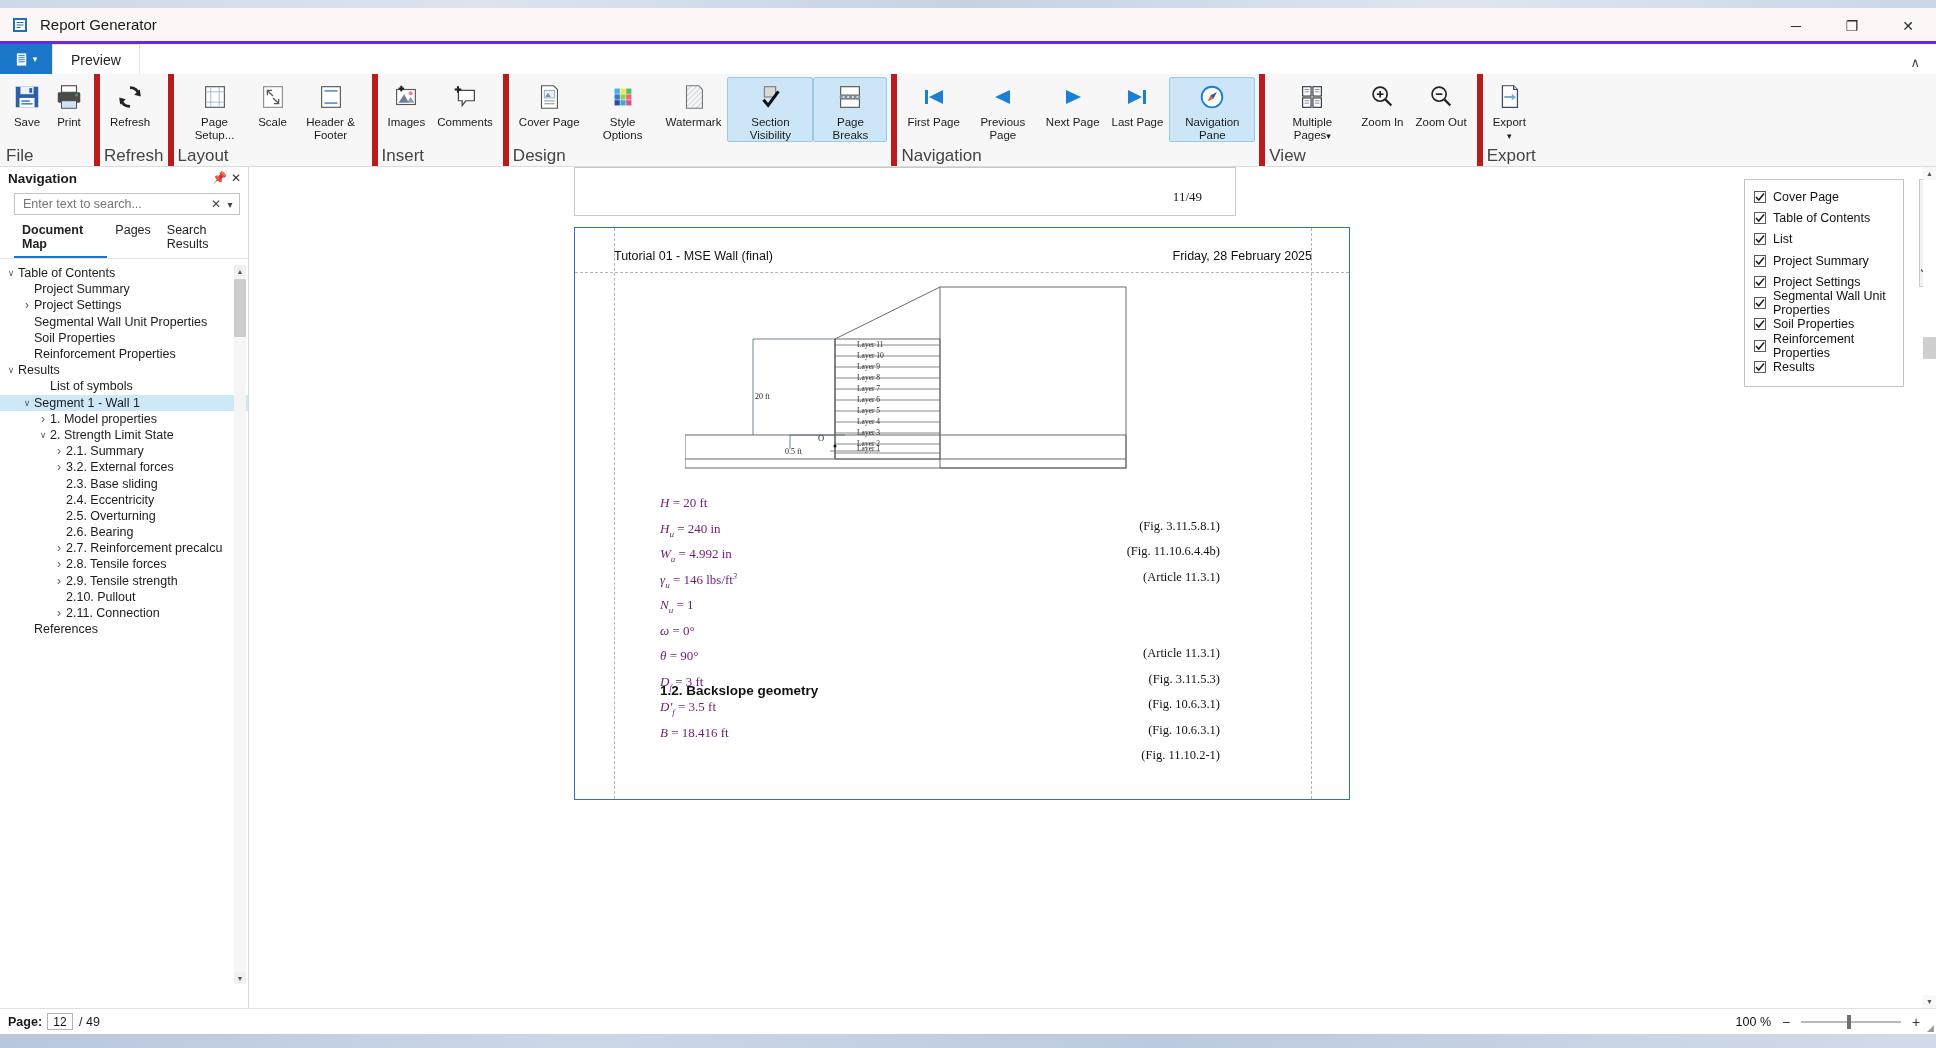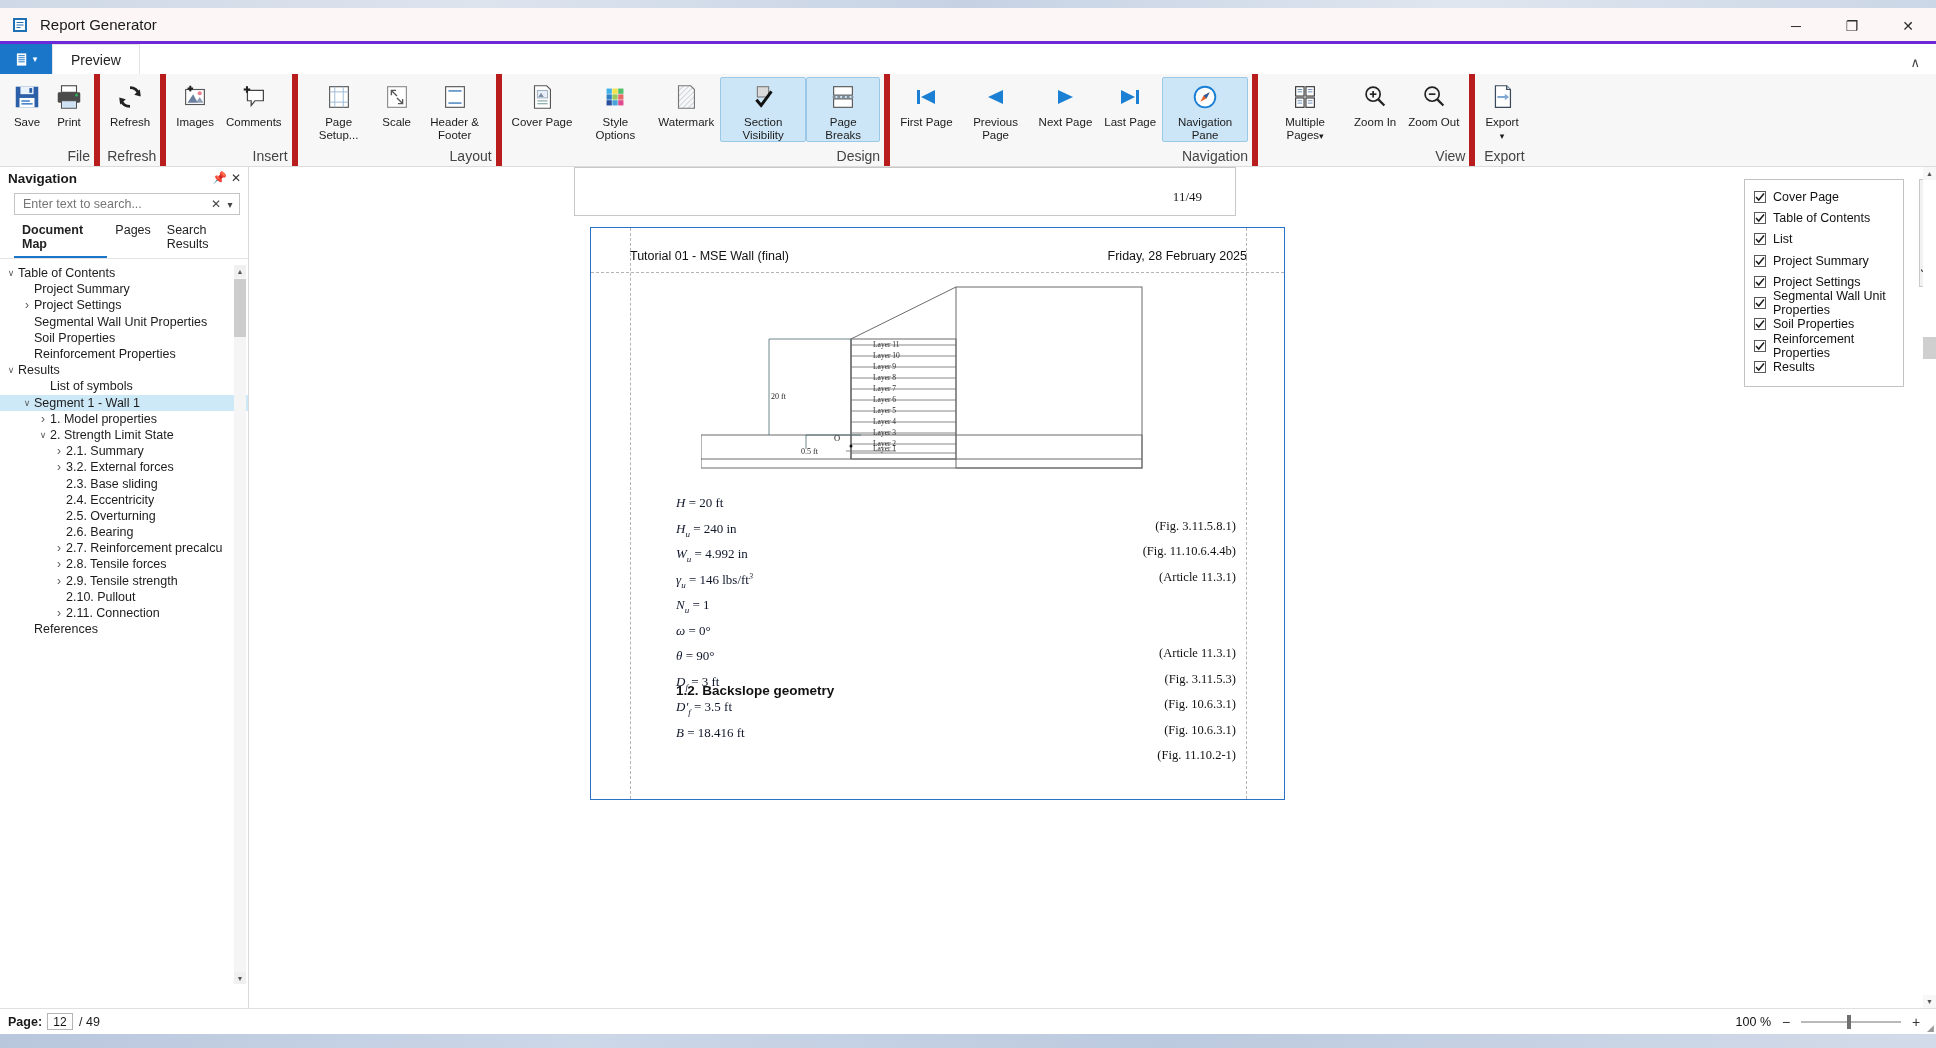--- a/index.html
+++ b/index.html
@@ -40,21 +40,21 @@
   .tab.active { background:#ffffff; }
   #ribbon-collapse { position:absolute; right:16px; bottom:4px; font-size:13px; color:#444; }
 
   
   #ribbon { height:93px; background:#f7f7f7; border-bottom:1px solid #dcdcdc;
             display:flex; align-items:stretch; flex:none; position:relative; padding-left:2px; }
   .rgroup { display:flex; flex-direction:column; justify-content:space-between;
             border-right:6px solid #b91c1c; padding:0 4px 0 4px; }
   .rgroup:last-child { border-right:none; }
   .rgitems { display:flex; align-items:flex-start; padding-top:3px; height:73px; }
-  .rglabel { text-align:right; font-size:14px; color:#444; height:18px; line-height:16px; }
+  .rglabel { text-align:left; font-size:17px; color:#444; height:18px; line-height:16px; }
   .rbtn { width:auto; min-width:42px; padding:2px 5px 0 5px; display:flex; flex-direction:column;
           align-items:center; cursor:default; border:1px solid transparent; border-radius:2px; }
   .rbtn.sel { background:#cde6f7; border:1px solid #9ac9e8; }
   .rbtn .ico { height:34px; display:flex; align-items:center; justify-content:center; }
   .rbtn .lbl { font-size:11.5px; color:#1b1b1b; text-align:center; line-height:12.5px;
                max-width:62px; margin-top:2px; }
   .rbtn .lbl.wide { max-width:74px; }
 
   
   #body { flex:1; display:flex; min-height:0; }
@@ -87,35 +87,35 @@
         display:flex; align-items:center; justify-content:center; font-size:7px; color:#555; }
   #navscroll .track { position:absolute; top:12px; bottom:12px; width:12px; background:#f5f5f5; }
   #navscroll .thumb { position:absolute; top:14px; width:12px; height:58px; background:#cdcdcd; }
 
   
   #preview { flex:1; background:#ffffff; position:relative; overflow:hidden; }
   .pagebox { position:absolute; background:#ffffff; border:1px solid #c8c8c8; }
   #page-prev { left:325px; top:0px; width:662px; height:49px; }
   #page-prev .pnum { position:absolute; right:33px; top:21px; font-size:13px;
                      color:#1a1a1a; font-family:"Liberation Serif", serif; }
-  #page-cur { left:325px; top:60px; width:695px; height:573px; border:1px solid #2a72c4;margin-left:16px; }
+  #page-cur { left:325px; top:60px; width:776px; height:573px; border:1px solid #2a72c4; }
   .phead { position:absolute; left:39px; right:37px; top:21px; display:flex;
            justify-content:space-between; font-size:12.5px; color:#111;
            font-family:"Liberation Sans", sans-serif; }
   .margin-v { position:absolute; top:0; bottom:0; width:0; border-left:1px dashed #b4b4b4; }
   .margin-h { position:absolute; left:0; right:0; height:0; border-top:1px dashed #b4b4b4; }
 
   
   #fig { position:absolute; left:110px; top:55px; width:445px; height:195px; }
   #fig svg { display:block; }
   
   .eqlist { position:absolute; left:85px; top:265px; width:560px;
             font-family:"Liberation Serif", serif; }
   .eqrow { position:relative; height:25.5px; }
-  .eq { font-size:13px; color:#0f172a; font-style:italic; }
+  .eq { font-size:13px; color:#701a75; font-style:italic; }
   .eq .up { font-style:normal; }
   .eq sub { font-size:9px; font-style:italic; }
   .eq sup { font-size:8px; }
   .ref { position:absolute; right:0; top:0; font-size:12.5px; color:#111; font-style:normal;
          font-family:"Liberation Serif", serif; }
   .heading2 { position:absolute; left:85px; top:455px; font-size:13.5px; font-weight:bold;
               color:#111; font-family:"Liberation Sans", sans-serif; }
 
   
   #secvis { position:absolute; right:32px; top:12px; width:160px; background:#ffffff;
@@ -241,20 +241,60 @@
           </div>
         </div>
         <div class="rglabel">Refresh</div>
       </div>
 
       <div class="rgroup">
         <div class="rgitems">
           <div class="rbtn">
             <span class="ico">
               <svg width="30" height="30" viewBox="0 0 32 32">
+                <rect x="6" y="5" width="20" height="22" fill="#fff" stroke="#555" stroke-width="1.2"></rect>
+                <line x1="11.5" y1="5" x2="11.5" y2="27" stroke="#9bb8d6" stroke-width="1"></line>
+                <line x1="20.5" y1="5" x2="20.5" y2="27" stroke="#9bb8d6" stroke-width="1"></line>
+                <line x1="6" y1="10.5" x2="26" y2="10.5" stroke="#9bb8d6" stroke-width="1"></line>
+                <line x1="6" y1="21.5" x2="26" y2="21.5" stroke="#9bb8d6" stroke-width="1"></line>
+              </svg>
+            </span>
+            <span class="lbl">Page Setup...</span>
+          </div>
+          <div class="rbtn">
+            <span class="ico">
+              <svg width="30" height="30" viewBox="0 0 32 32">
+                <rect x="6" y="5" width="20" height="22" fill="#fff" stroke="#8a8a8a" stroke-width="1.2"></rect>
+                <path d="M10 14 L10 9 L15 9" stroke="#555" stroke-width="1.4" fill="none"></path>
+                <line x1="10" y1="9" x2="16" y2="15" stroke="#555" stroke-width="1.4"></line>
+                <path d="M22 18 L22 23 L17 23" stroke="#555" stroke-width="1.4" fill="none"></path>
+                <line x1="22" y1="23" x2="16" y2="17" stroke="#555" stroke-width="1.4"></line>
+              </svg>
+            </span>
+            <span class="lbl">Scale</span>
+          </div>
+          <div class="rbtn">
+            <span class="ico">
+              <svg width="30" height="30" viewBox="0 0 32 32">
+                <rect x="6" y="5" width="20" height="22" fill="#fff" stroke="#555" stroke-width="1.2"></rect>
+                <rect x="9" y="8.5" width="14" height="2" fill="#6d9ccc"></rect>
+                <rect x="9" y="21.5" width="14" height="2" fill="#6d9ccc"></rect>
+              </svg>
+            </span>
+            <span class="lbl">Header &amp; Footer</span>
+          </div>
+        </div>
+        <div class="rglabel">Layout</div>
+      </div>
+
+      <div class="rgroup">
+        <div class="rgitems">
+          <div class="rbtn">
+            <span class="ico">
+              <svg width="30" height="30" viewBox="0 0 32 32">
                 <rect x="6" y="8" width="20" height="16" fill="#fff" stroke="#555" stroke-width="1.2"></rect>
                 <polygon points="8,22 14,13 19,22" fill="#6b7f9e"></polygon>
                 <polygon points="17,22 21,16 25,22" fill="#8e9db5"></polygon>
                 <circle cx="21" cy="12" r="2.2" fill="#f07f8e"></circle>
                 <g stroke="#222" stroke-width="2.2">
                   <line x1="8" y1="7" x2="14" y2="7"></line>
                     <line x1="11" y1="4" x2="11" y2="10"></line>
                 </g>
               </svg>
             </span>
@@ -267,60 +307,20 @@
                 <g stroke="#222" stroke-width="2.2">
                   <line x1="5" y1="8" x2="12" y2="8"></line>
                     <line x1="8.5" y1="4.5" x2="8.5" y2="11.5"></line>
                 </g>
               </svg>
             </span>
             <span class="lbl">Comments</span>
           </div>
         </div>
         <div class="rglabel">Insert</div>
-      </div>
-
-      <div class="rgroup">
-        <div class="rgitems">
-          <div class="rbtn">
-            <span class="ico">
-              <svg width="30" height="30" viewBox="0 0 32 32">
-                <rect x="6" y="5" width="20" height="22" fill="#fff" stroke="#555" stroke-width="1.2"></rect>
-                <line x1="11.5" y1="5" x2="11.5" y2="27" stroke="#9bb8d6" stroke-width="1"></line>
-                <line x1="20.5" y1="5" x2="20.5" y2="27" stroke="#9bb8d6" stroke-width="1"></line>
-                <line x1="6" y1="10.5" x2="26" y2="10.5" stroke="#9bb8d6" stroke-width="1"></line>
-                <line x1="6" y1="21.5" x2="26" y2="21.5" stroke="#9bb8d6" stroke-width="1"></line>
-              </svg>
-            </span>
-            <span class="lbl">Page Setup...</span>
-          </div>
-          <div class="rbtn">
-            <span class="ico">
-              <svg width="30" height="30" viewBox="0 0 32 32">
-                <rect x="6" y="5" width="20" height="22" fill="#fff" stroke="#8a8a8a" stroke-width="1.2"></rect>
-                <path d="M10 14 L10 9 L15 9" stroke="#555" stroke-width="1.4" fill="none"></path>
-                <line x1="10" y1="9" x2="16" y2="15" stroke="#555" stroke-width="1.4"></line>
-                <path d="M22 18 L22 23 L17 23" stroke="#555" stroke-width="1.4" fill="none"></path>
-                <line x1="22" y1="23" x2="16" y2="17" stroke="#555" stroke-width="1.4"></line>
-              </svg>
-            </span>
-            <span class="lbl">Scale</span>
-          </div>
-          <div class="rbtn">
-            <span class="ico">
-              <svg width="30" height="30" viewBox="0 0 32 32">
-                <rect x="6" y="5" width="20" height="22" fill="#fff" stroke="#555" stroke-width="1.2"></rect>
-                <rect x="9" y="8.5" width="14" height="2" fill="#6d9ccc"></rect>
-                <rect x="9" y="21.5" width="14" height="2" fill="#6d9ccc"></rect>
-              </svg>
-            </span>
-            <span class="lbl">Header &amp; Footer</span>
-          </div>
-        </div>
-        <div class="rglabel">Layout</div>
       </div>
 
       <div class="rgroup">
         <div class="rgitems">
           <div class="rbtn">
             <span class="ico">
               <svg width="30" height="30" viewBox="0 0 32 32">
                 <path d="M8 4 H21 L25 8 V28 H8 Z" fill="#fff" stroke="#555" stroke-width="1.2"></path>
                 <rect x="11" y="9" width="11" height="8" fill="#e7eef7" stroke="#9ab"></rect>
                 <polygon points="12,16 15,11.5 18,16" fill="#7b8fa8"></polygon>

